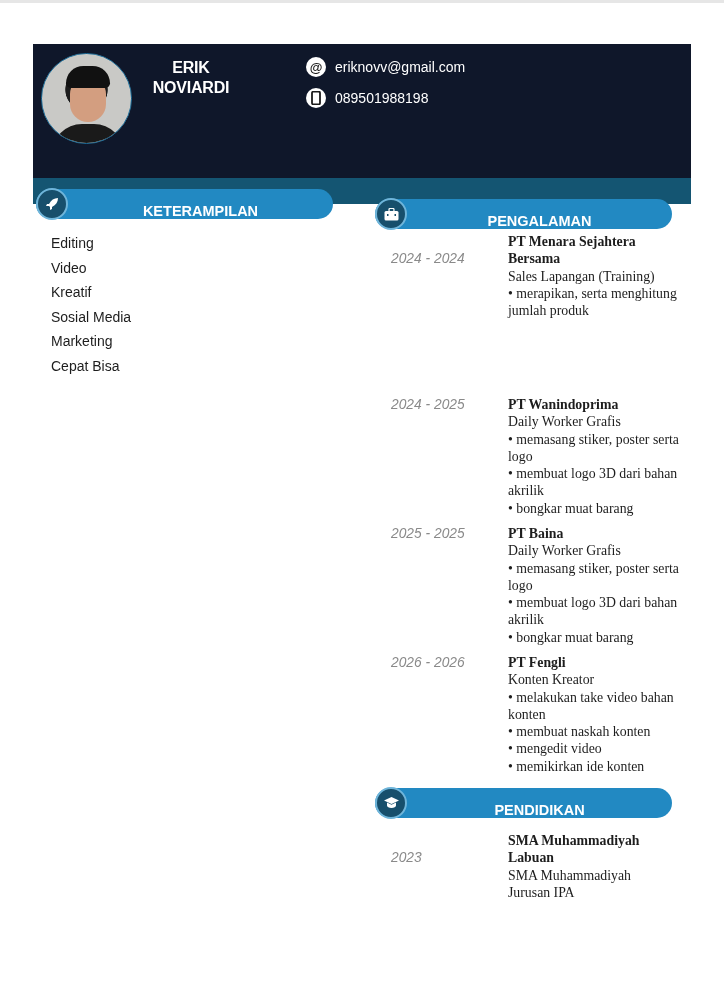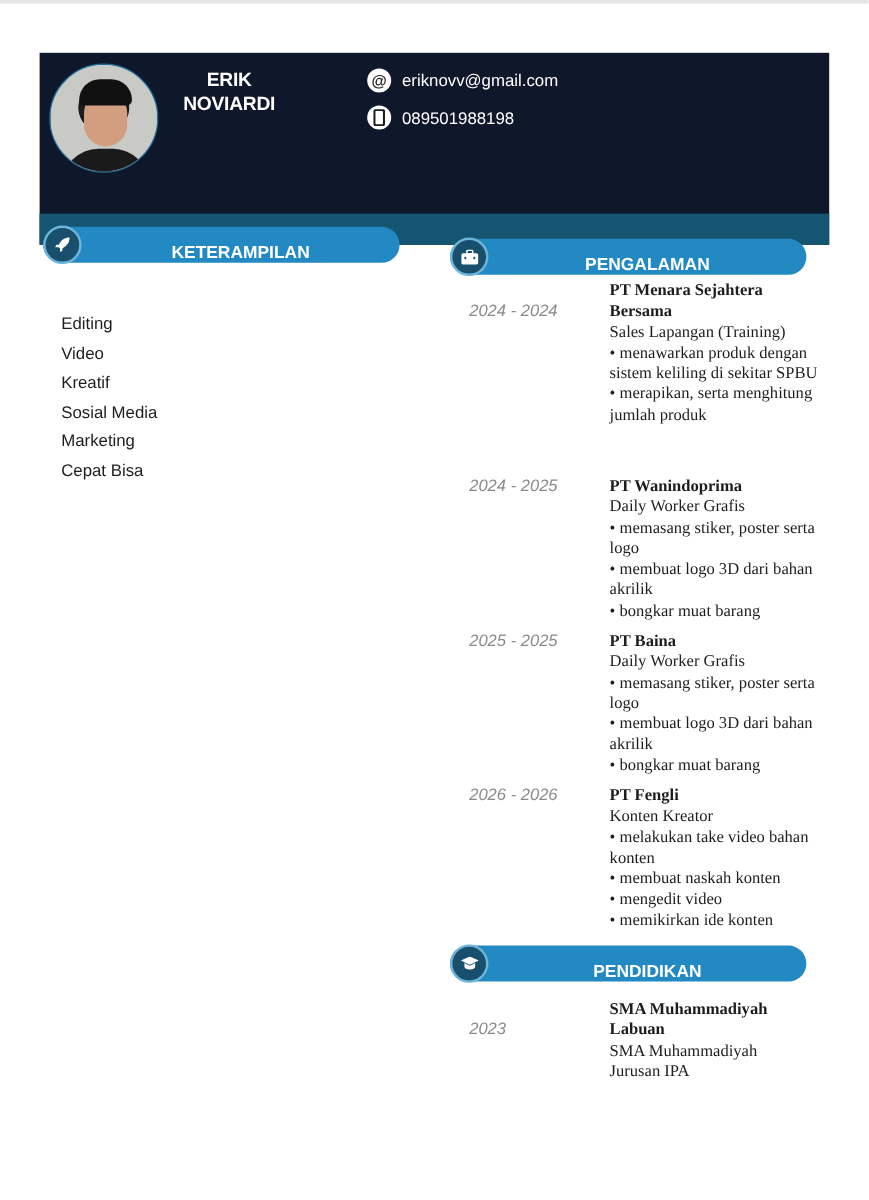--- a/index.html
+++ b/index.html
@@ -26,21 +26,21 @@
   .contact-address { top: 74px; }
 
   .pill { position: absolute; height: 30px; background: #2289c2; border-radius: 15px; color: #ffffff;
     font-size: 14.5px; font-weight: bold; display: flex; align-items: flex-end; justify-content: center; }
   .pill .circ { position: absolute; left: 0; top: -1px; width: 32px; height: 32px; border-radius: 50%; background: #174f6c;
     border: 2px solid #6fb5da; display: flex; align-items: center; justify-content: center; }
   .pill-skills { left: 36px; top: 189px; width: 297px; padding-left: 32px; }
   .pill-exp { left: 375px; top: 199px; width: 297px; padding-left: 32px; }
   .pill-edu { left: 375px; top: 788px; width: 297px; padding-left: 32px; }
 
-  .skills { position: absolute; left: 51px; top: 231px; list-style: none; margin-top: 26px; }
+  .skills { position: absolute; left: 51px; top: 231px; list-style: none; }
   .skills li { font-size: 14px; line-height: 24.6px; color: #1d1d1d; }
 
   .entry { position: absolute; left: 391px; width: 300px; font-size: 13.8px; line-height: 17.3px; color: #1d1d1d; }
   .entry .period { position: absolute; left: 0; width: 110px; color: #8a8a8a; font-style: italic; }
   .entry .body { position: absolute; left: 117px; width: 180px; font-family: Liberation Serif, serif; }
   .entry .company { font-weight: bold; }
 </style>
 </head>
 <body>
 
@@ -99,21 +99,20 @@
       </svg>
   </span>
   <span>PENGALAMAN</span>
 </div>
 
 <div class="entry" style="top:233px;height:160px;">
   <div class="period" style="top:17px;">2024 - 2024</div>
   <div class="body">
     <div class="company">PT Menara Sejahtera Bersama</div>
     <div>Sales Lapangan (Training)</div>
-    <div>• menawarkan produk dengan sistem keliling di sekitar SPBU</div>
     <div>• merapikan, serta menghitung jumlah produk</div>
   </div>
 </div>
 
 <div class="entry" style="top:396px;height:125px;">
   <div class="period" style="top:0;">2024 - 2025</div>
   <div class="body">
     <div class="company">PT Wanindoprima</div>
     <div>Daily Worker Grafis</div>
     <div>• memasang stiker, poster serta logo</div>

